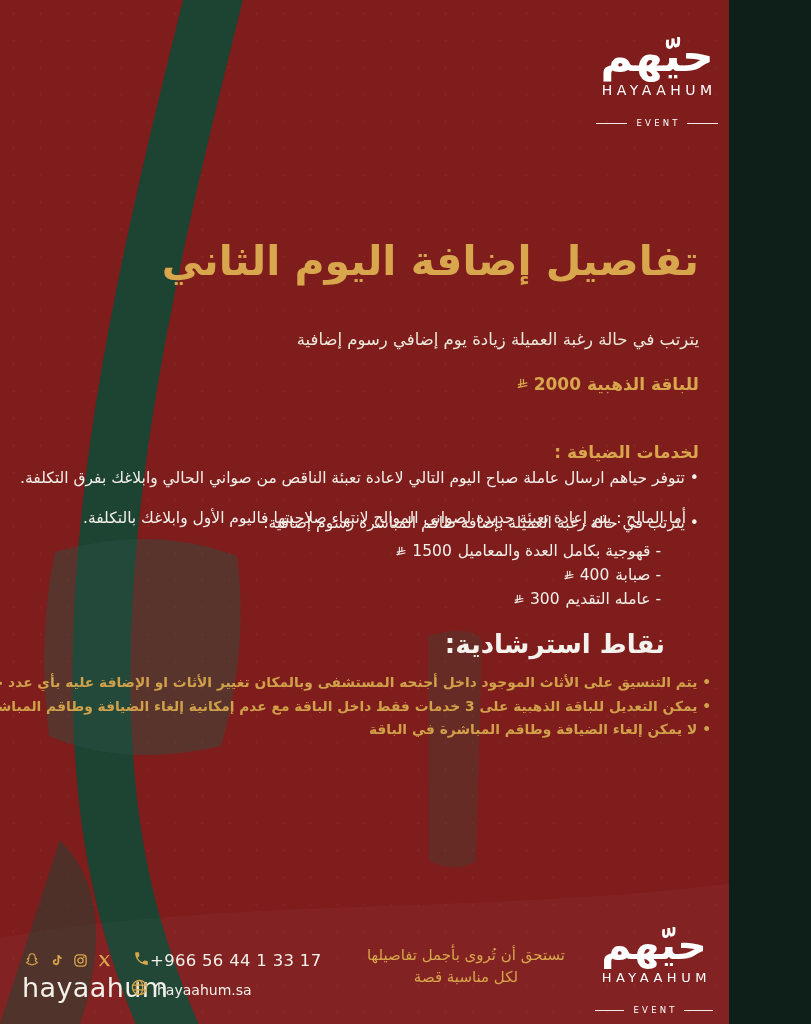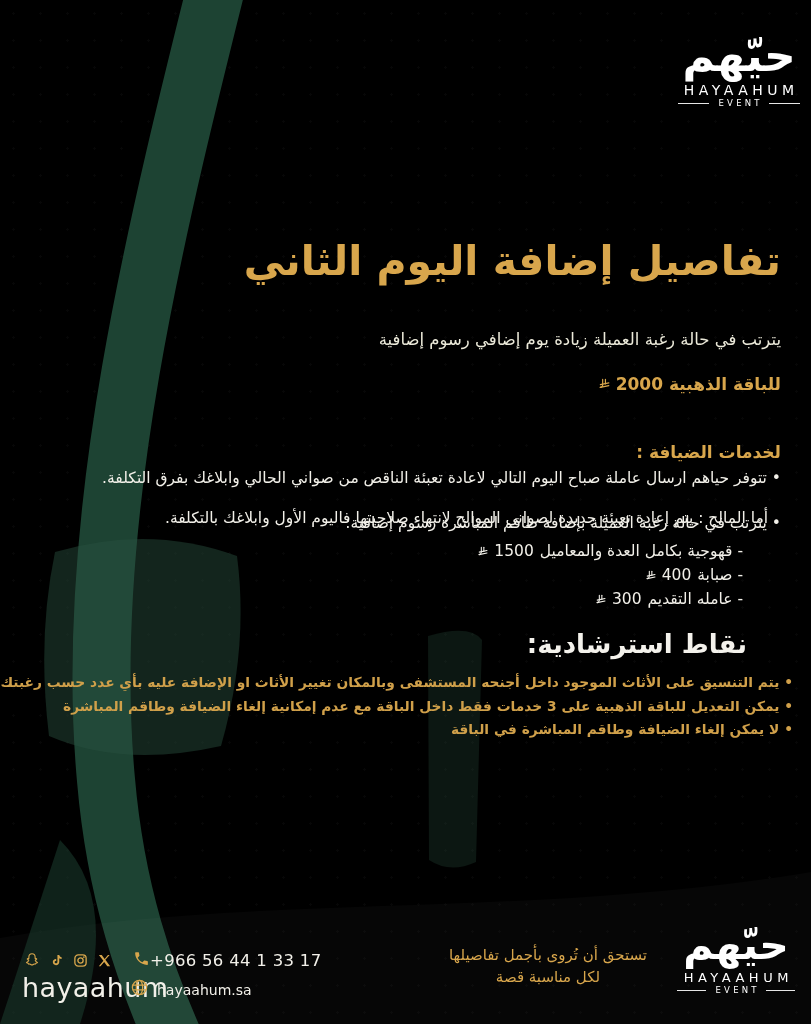--- a/index.html
+++ b/index.html
@@ -1,37 +1,37 @@
 <!DOCTYPE html>
 <html lang="ar"><head>
 <meta charset="utf-8">
 <style>
   html,body{margin:0;padding:0;background:#0d1f18;}
   .page{
-    position:relative;width:811px;height:1024px;overflow:hidden;
-    background:#000000;
+    position:relative;width:729px;height:1024px;overflow:hidden;
+    background:#7f1d1d;
     font-family:"DejaVu Sans",sans-serif;
     -webkit-font-smoothing:antialiased;
   }
   .page::before{
     content:"";position:absolute;inset:0;pointer-events:none;
     background-image:radial-gradient(rgba(255,255,255,.028) 1px,transparent 1.3px);
     background-size:27px 27px;
   }
   .wm{position:absolute;inset:0;pointer-events:none;}
 
   
   .logo{position:absolute;display:flex;flex-direction:column;align-items:center;color:#ffffff;}
   .logo-top{top:33px;right:11px;width:122px;}
   .logo-bottom{top:924px;right:16px;width:118px;}
   .calligraphy{font-size:44px;line-height:1.05;font-weight:700;letter-spacing:1px;}
   .logo-bottom .calligraphy{font-size:41px;}
   .logo-name{font-size:14px;letter-spacing:4.5px;margin-top:3px;text-indent:4.5px;white-space:nowrap;}
   .logo-bottom .logo-name{font-size:13px;}
-  .logo-event{display:flex;align-items:center;gap:6px;width:100%;margin-top:0;font-size:8.5px;letter-spacing:3.2px;text-indent:3.2px;}
+  .logo-event{display:flex;align-items:center;gap:6px;width:100%;margin-top:20px;font-size:8.5px;letter-spacing:3.2px;text-indent:3.2px;}
   .logo-event .rule{flex:1;height:1px;background:#ffffff;opacity:.9;}
 
   
   .rtl{direction:rtl;text-align:right;}
   .abs{position:absolute;white-space:nowrap;}
 
   .title{top:237px;right:30px;font-size:41px;font-weight:700;color:#d8a64c;}
   .subtitle{top:330px;right:30px;font-size:16.5px;color:#eceada;}
 
   .pack-head{top:374px;right:30px;font-size:17px;font-weight:700;color:#d8a64c;}

